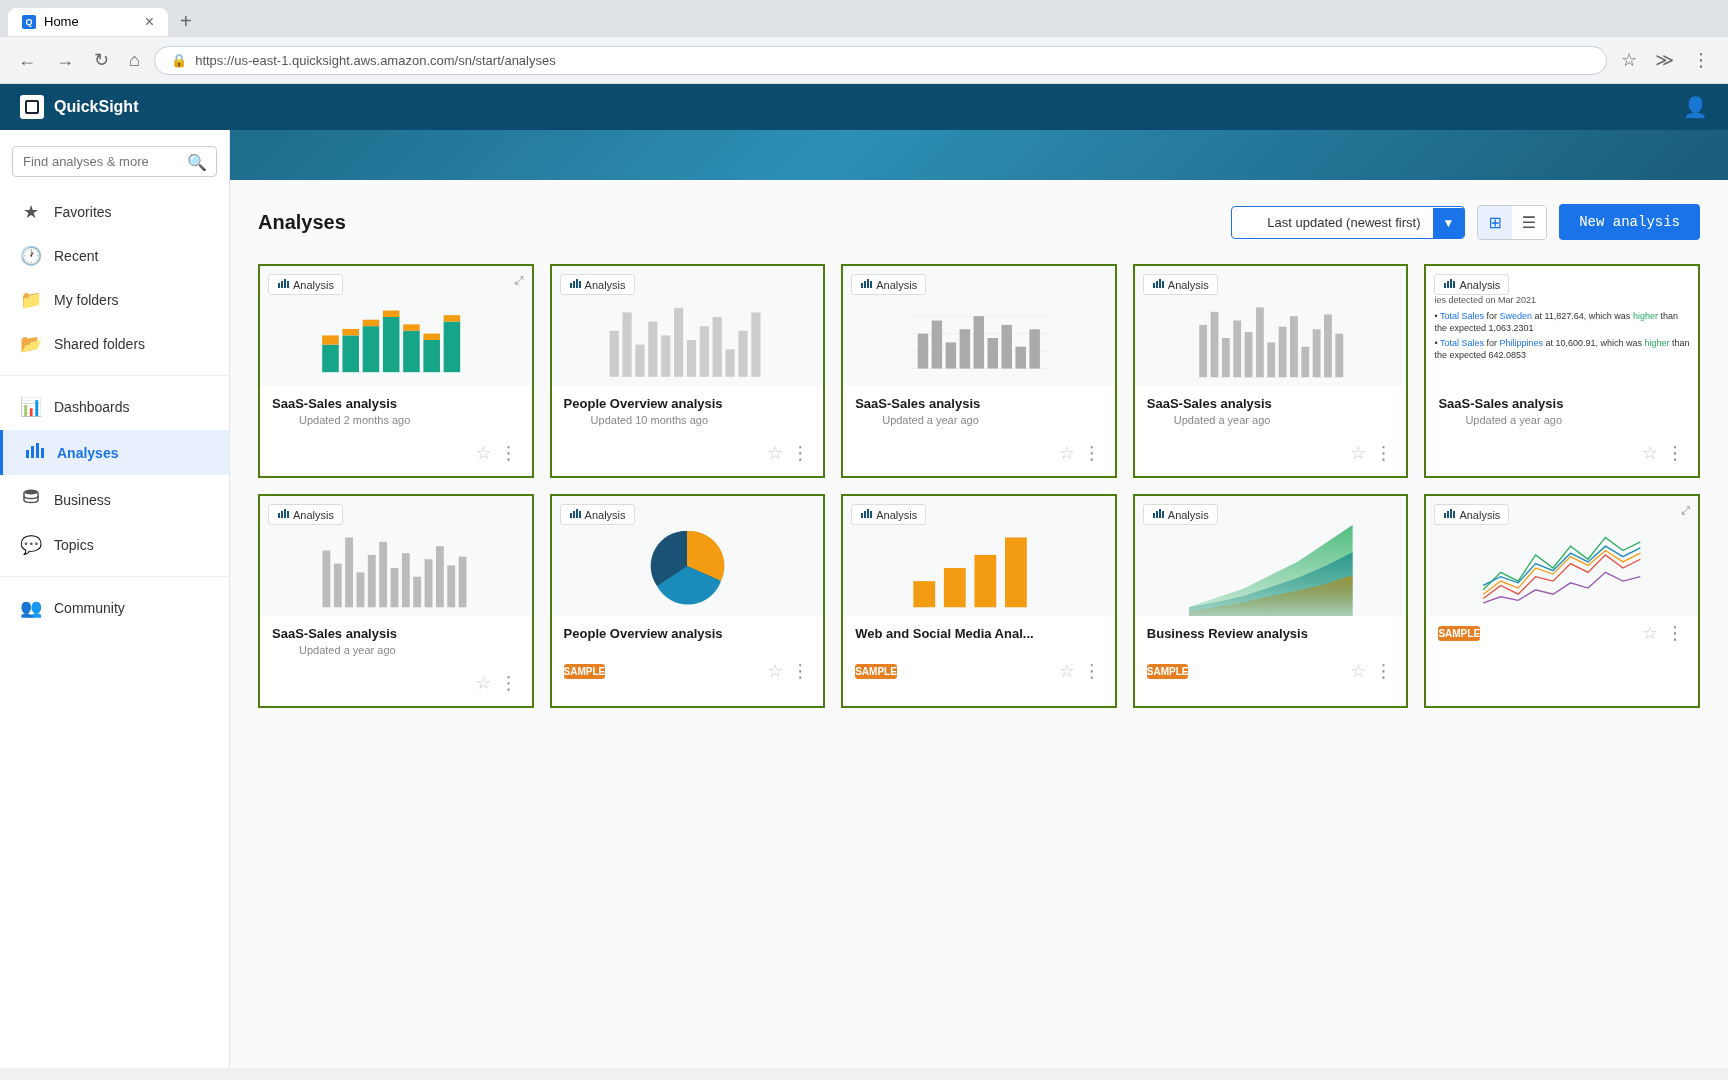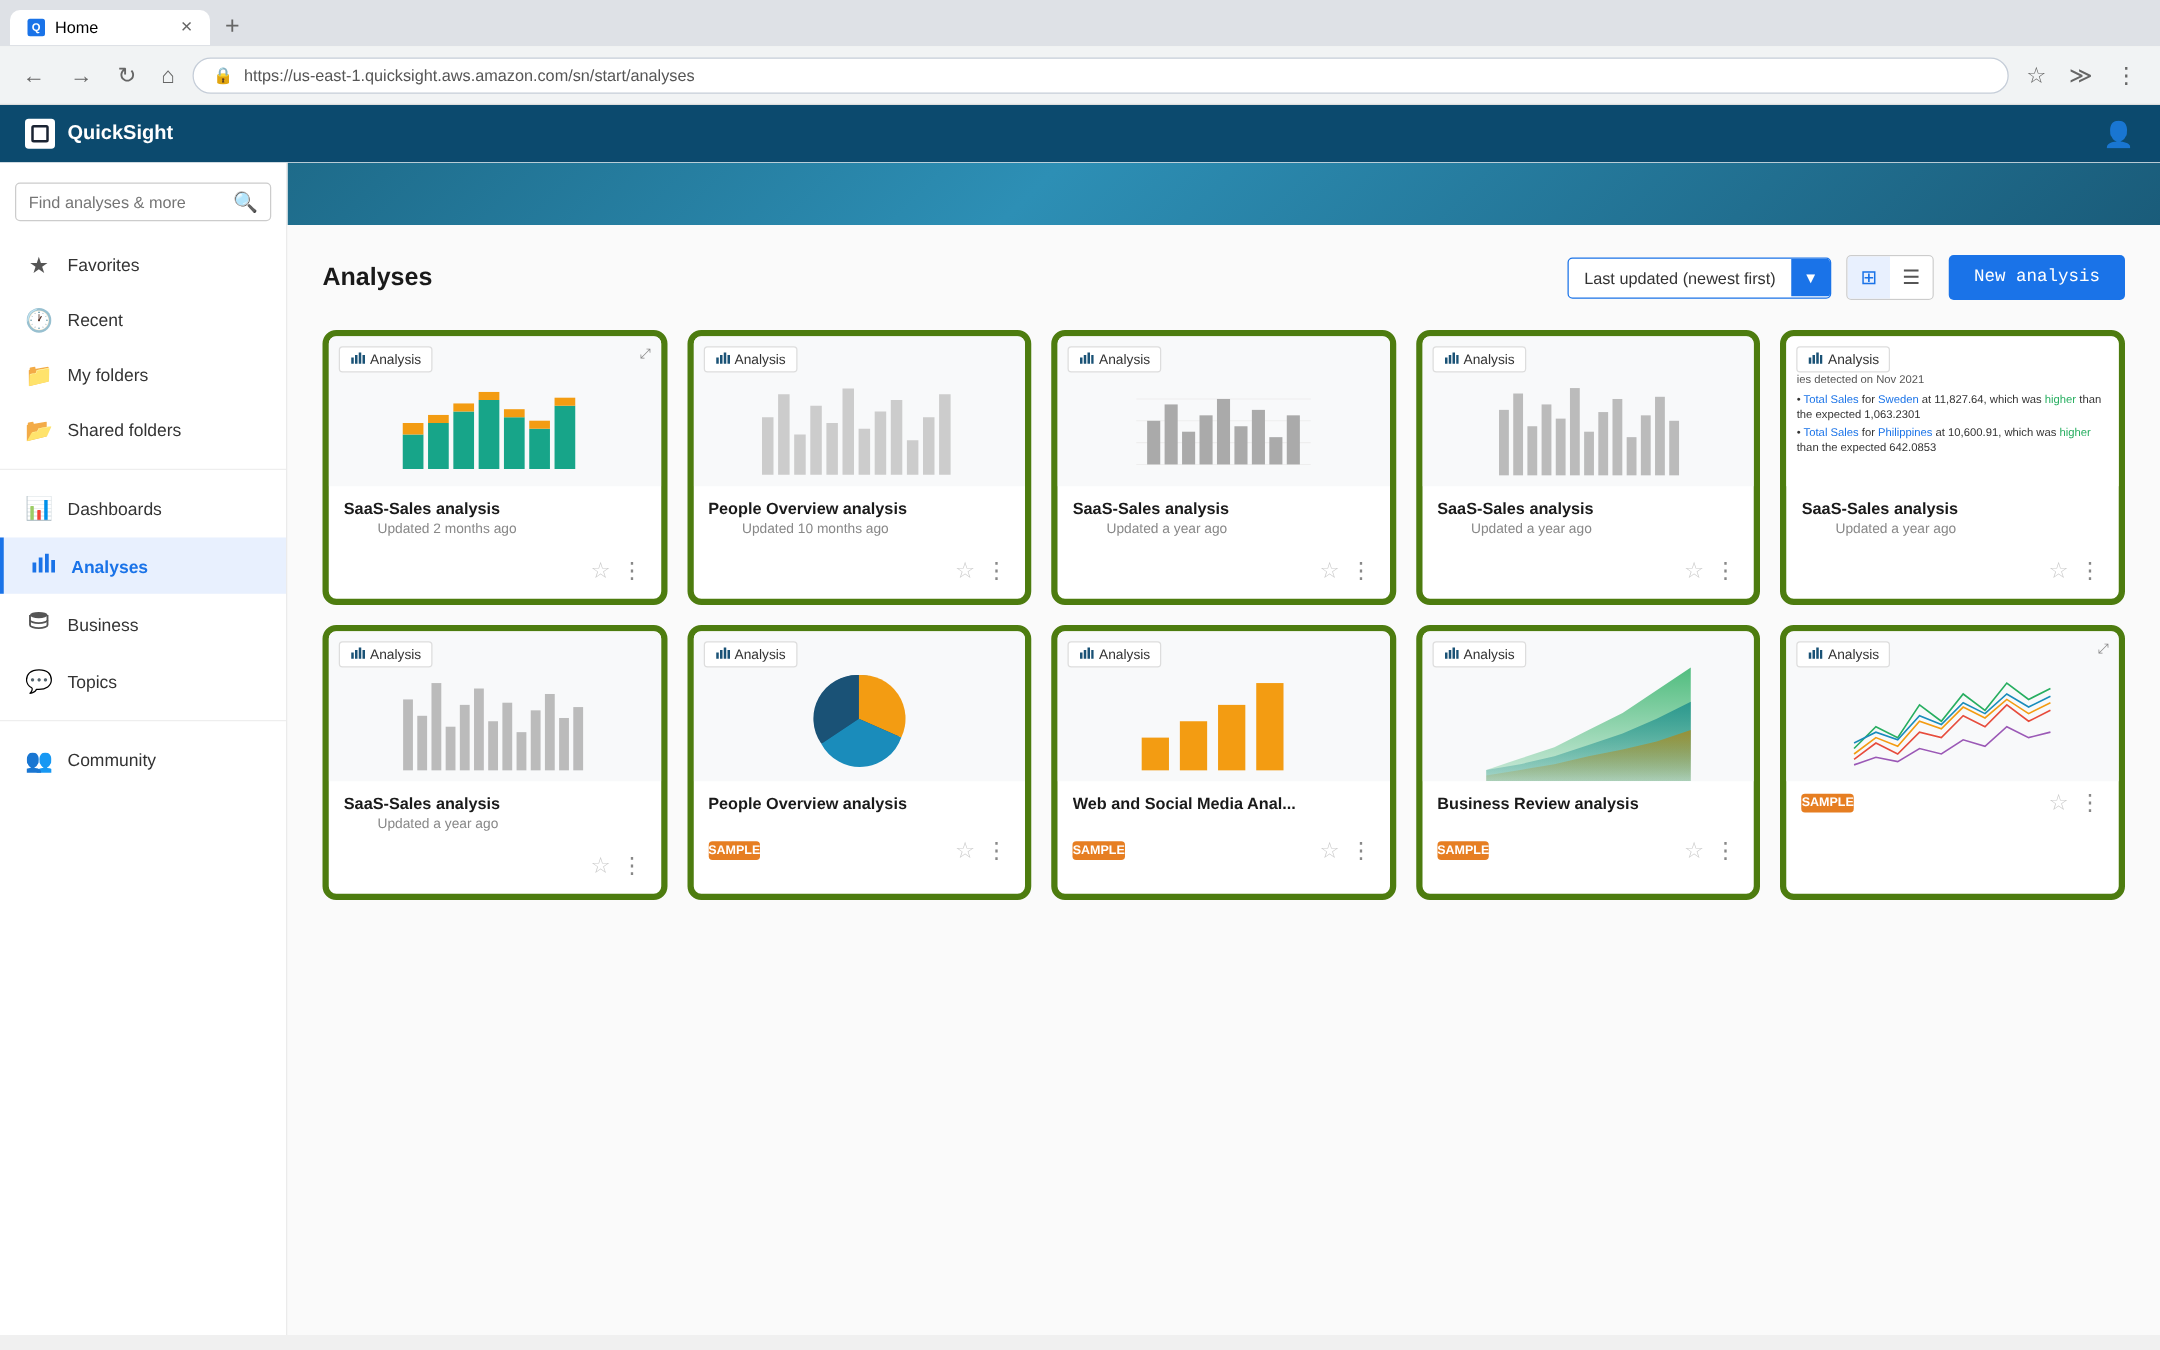--- a/index.html
+++ b/index.html
@@ -41,31 +41,31 @@
     .sidebar-icon { font-size: 18px; width: 22px; text-align: center; color: #555; }
     .sidebar-divider { height: 1px; background: #eee; margin: 8px 0; }
 
     
     .content { flex: 1; overflow-y: auto; background: #fafafa; }
     .content-header-banner { background: linear-gradient(135deg, #1e6b8a 0%, #2d8fb5 40%, #1a5c7a 100%); height: 50px; }
     .content-body { padding: 24px 28px; }
     .page-header { display: flex; align-items: center; justify-content: space-between; margin-bottom: 24px; }
     .page-title { font-size: 20px; font-weight: 600; color: #1a1a1a; }
     .header-actions { display: flex; align-items: center; gap: 12px; }
-    .sort-dropdown { display: flex; align-items: flex-start; border: 1.5px solid #1a73e8; border-radius: 4px; overflow: hidden; background: white; cursor: pointer; }
+    .sort-dropdown { display: flex; align-items: flex-end; border: 1.5px solid #1a73e8; border-radius: 4px; overflow: hidden; background: white; cursor: pointer; padding-left: 23px; }
     .sort-dropdown-text { padding: 8px 12px; font-size: 13px; color: #333; }
     .sort-dropdown-arrow { padding: 8px 10px; background: #1a73e8; color: white; font-size: 12px; display: flex; align-items: center; justify-content: center; }
     .view-toggle { display: flex; border: 1px solid #ccc; border-radius: 4px; overflow: hidden; }
     .view-btn { background: white; border: none; padding: 7px 10px; cursor: pointer; color: #555; font-size: 16px; }
     .view-btn.active { background: #e8f0fe; color: #1a73e8; }
     .new-analysis-btn { background: #1a73e8; color: white; border: none; border-radius: 4px; padding: 10px 20px; font-size: 14px; font-weight: 500; cursor: pointer; white-space: nowrap; font-family: Liberation Mono, monospace; }
 
     
     .analyses-grid { display: grid; grid-template-columns: repeat(5, 1fr); gap: 16px; }
-    .analysis-card { background: white; border: 5px solid #4d7c0f; border-radius: 11px; overflow: hidden; cursor: pointer; }
+    .analysis-card { background: white; border: 2px solid #4d7c0f; border-radius: 0; overflow: hidden; cursor: pointer; }
     .card-preview { height: 120px; background: #f8f9fa; position: relative; overflow: hidden; }
     .card-badge { position: absolute; top: 8px; left: 8px; background: white; border: 1px solid #ddd; border-radius: 3px; padding: 2px 8px; font-size: 11px; color: #333; display: flex; align-items: center; gap: 4px; }
     .card-badge-icon { color: #1a5276; font-size: 12px; }
     .card-content { padding: 10px 12px; }
     .card-title { font-size: 13px; font-weight: 600; color: #1a1a1a; margin-bottom: 3px; white-space: nowrap; overflow: hidden; text-overflow: ellipsis; }
     .card-subtitle { font-size: 11px; color: #888; margin-left: 27px; }
     .card-footer { display: flex; align-items: center; justify-content: space-between; padding: 4px 12px 10px; }
     .card-actions { display: flex; align-items: center; gap: 4px; }
     .card-star { background: none; border: none; color: #ccc; cursor: pointer; font-size: 18px; padding: 2px; }
     .card-more { background: none; border: none; color: #888; cursor: pointer; font-size: 18px; padding: 2px; }
@@ -378,21 +378,21 @@
                   <svg width="12" height="12" viewBox="0 0 12 12">
                       <rect x="1" y="6" width="2" height="5" fill="#1a5276"></rect>
                       <rect x="4" y="4" width="2" height="7" fill="#1a5276"></rect>
                       <rect x="7" y="2" width="2" height="9" fill="#1a5276"></rect>
                       <rect x="10" y="4" width="2" height="7" fill="#1a5276"></rect>
                     </svg>
                 </span>
                 <span>Analysis</span>
               </div>
               <div style="padding: 28px 8px 4px 8px; font-size: 9px; line-height: 1.4;">
-                <div style="color:#555; margin-bottom:3px;">ies detected on Nov 2021</div>
+                <div style="color:#555; margin-bottom:3px;">ies detected on Mar 2021</div>
                 <div style="color:#333; margin-bottom:2px;">• <span style="color:#1a73e8;">Total Sales</span> for <span style="color:#1a73e8;">Sweden</span> at 11,827.64, which was <span style="color:#27ae60;">higher</span> than the expected 1,063.2301</div>
                 <div style="color:#333;">• <span style="color:#1a73e8;">Total Sales</span> for <span style="color:#1a73e8;">Philippines</span> at 10,600.91, which was <span style="color:#27ae60;">higher</span> than the expected 642.0853</div>
               </div>
             </div>
             <div class="card-content">
               <div class="card-title">SaaS-Sales analysis</div>
               <div class="card-subtitle">Updated a year ago</div>
             </div>
             <div class="card-footer">
               <div></div>

